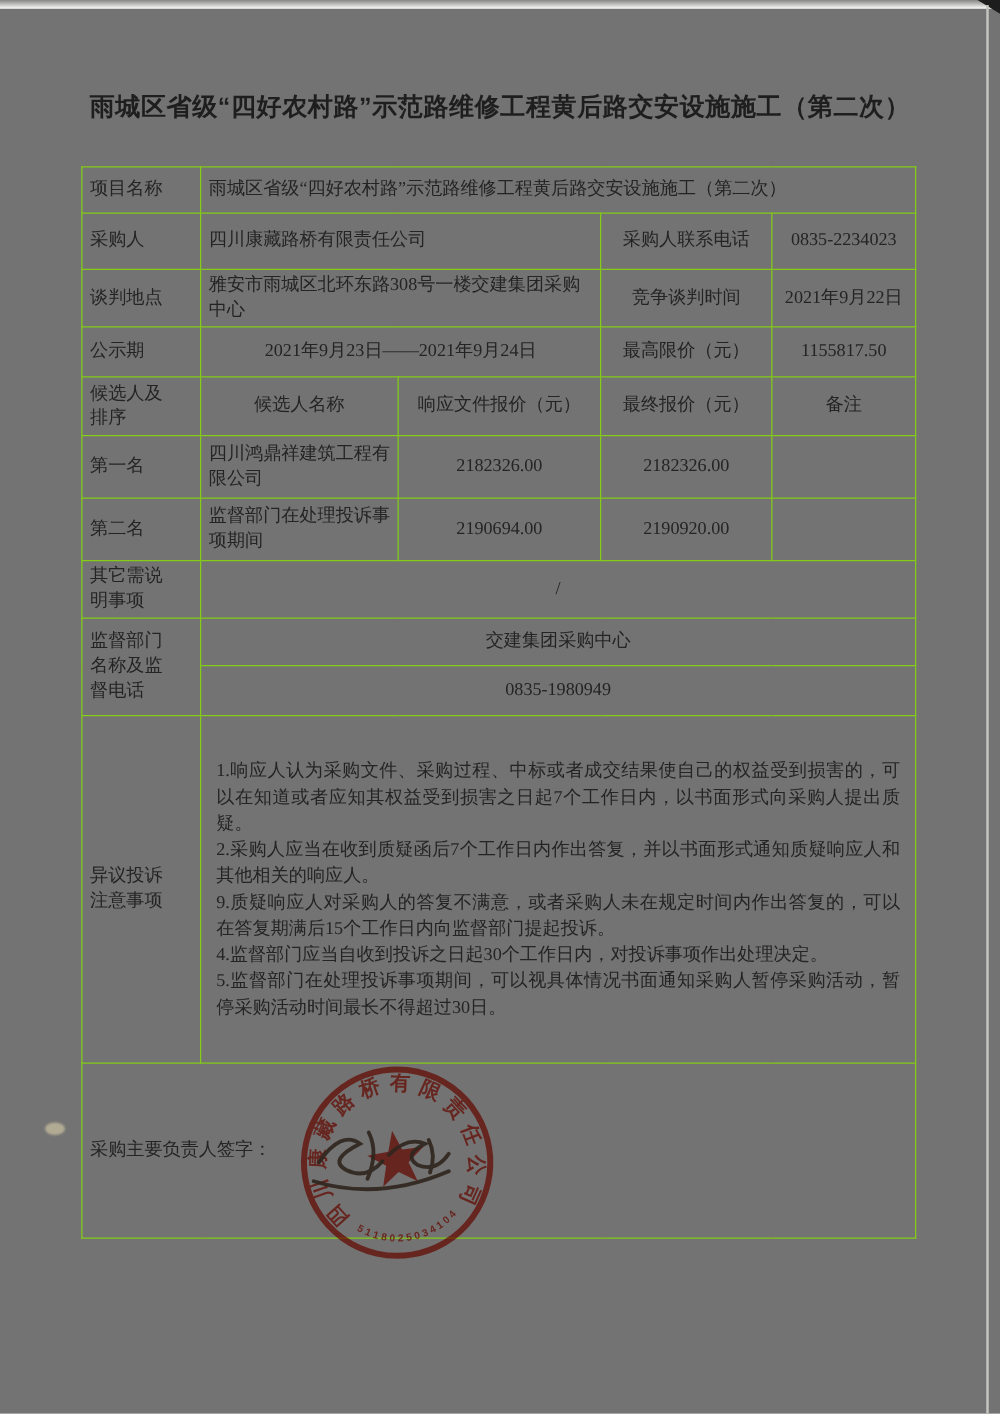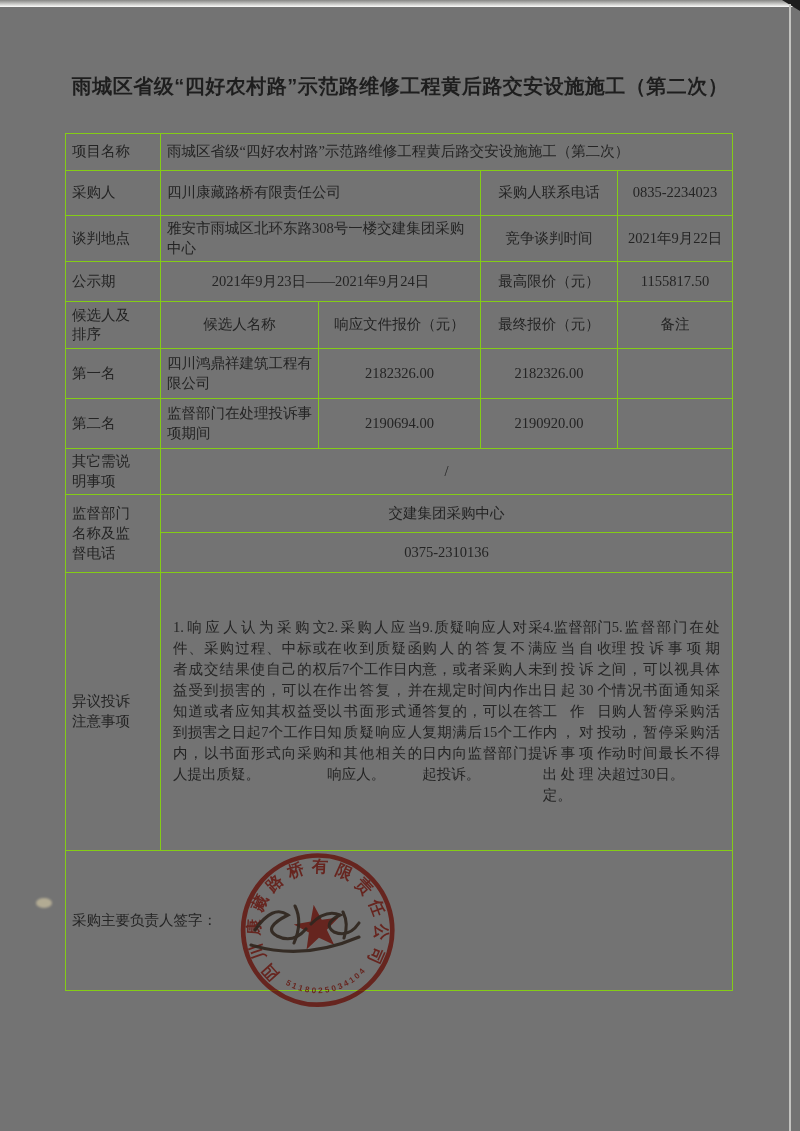--- a/index.html
+++ b/index.html
@@ -37,21 +37,21 @@
   table.doc td {
     border:1px solid #84cc16; font-size:14.5px; line-height:1.35;
     padding:3px 6px; vertical-align:middle; color:#242424;
   }
   td.lbl { padding-left:5px; }
   td.lbl .lblspan { display:inline-block; width:60px; }
   td.c { text-align:center; }
   td.l { text-align:left; }
   .objection-cell { vertical-align:middle; }
   .objection-inner {
-    display:flex; justify-content:center;
+    display:flex; flex-direction:column; justify-content:center;
     height:100%; padding:6px 6px;
   }
   .objection-inner div { text-align:justify; line-height:1.45; margin:0; }
   td.sign-cell { padding-left:17px; font-size:15px;border-radius:24px; }
   .seal {
     position:absolute; left:230px; top:846px; width:176px; height:172px;
     transform:rotate(-9deg); opacity:.88; mix-blend-mode:multiply;
     pointer-events:none;
   }
   .signature {
@@ -126,21 +126,21 @@
     </tr>
     <tr style="height:43px">
       <td class="lbl"><span class="lblspan">其它需说明事项</span></td>
       <td class="c" colspan="4">/</td>
     </tr>
     <tr style="height:38px">
       <td class="lbl" rowspan="2"><span class="lblspan">监督部门名称及监督电话</span></td>
       <td class="c" colspan="4">交建集团采购中心</td>
     </tr>
     <tr style="height:40px">
-      <td class="c" colspan="4">0375-2310136</td>
+      <td class="c" colspan="4">0835-1980949</td>
     </tr>
     <tr style="height:278px">
       <td class="lbl"><span class="lblspan">异议投诉注意事项</span></td>
       <td colspan="4" class="objection-cell">
         <div class="objection-inner">
           <div>1.响应人认为采购文件、采购过程、中标或者成交结果使自己的权益受到损害的，可以在知道或者应知其权益受到损害之日起7个工作日内，以书面形式向采购人提出质疑。</div>
           <div>2.采购人应当在收到质疑函后7个工作日内作出答复，并以书面形式通知质疑响应人和其他相关的响应人。</div>
           <div>9.质疑响应人对采购人的答复不满意，或者采购人未在规定时间内作出答复的，可以在答复期满后15个工作日内向监督部门提起投诉。</div>
           <div>4.监督部门应当自收到投诉之日起30个工作日内，对投诉事项作出处理决定。</div>
           <div>5.监督部门在处理投诉事项期间，可以视具体情况书面通知采购人暂停采购活动，暂停采购活动时间最长不得超过30日。</div>

